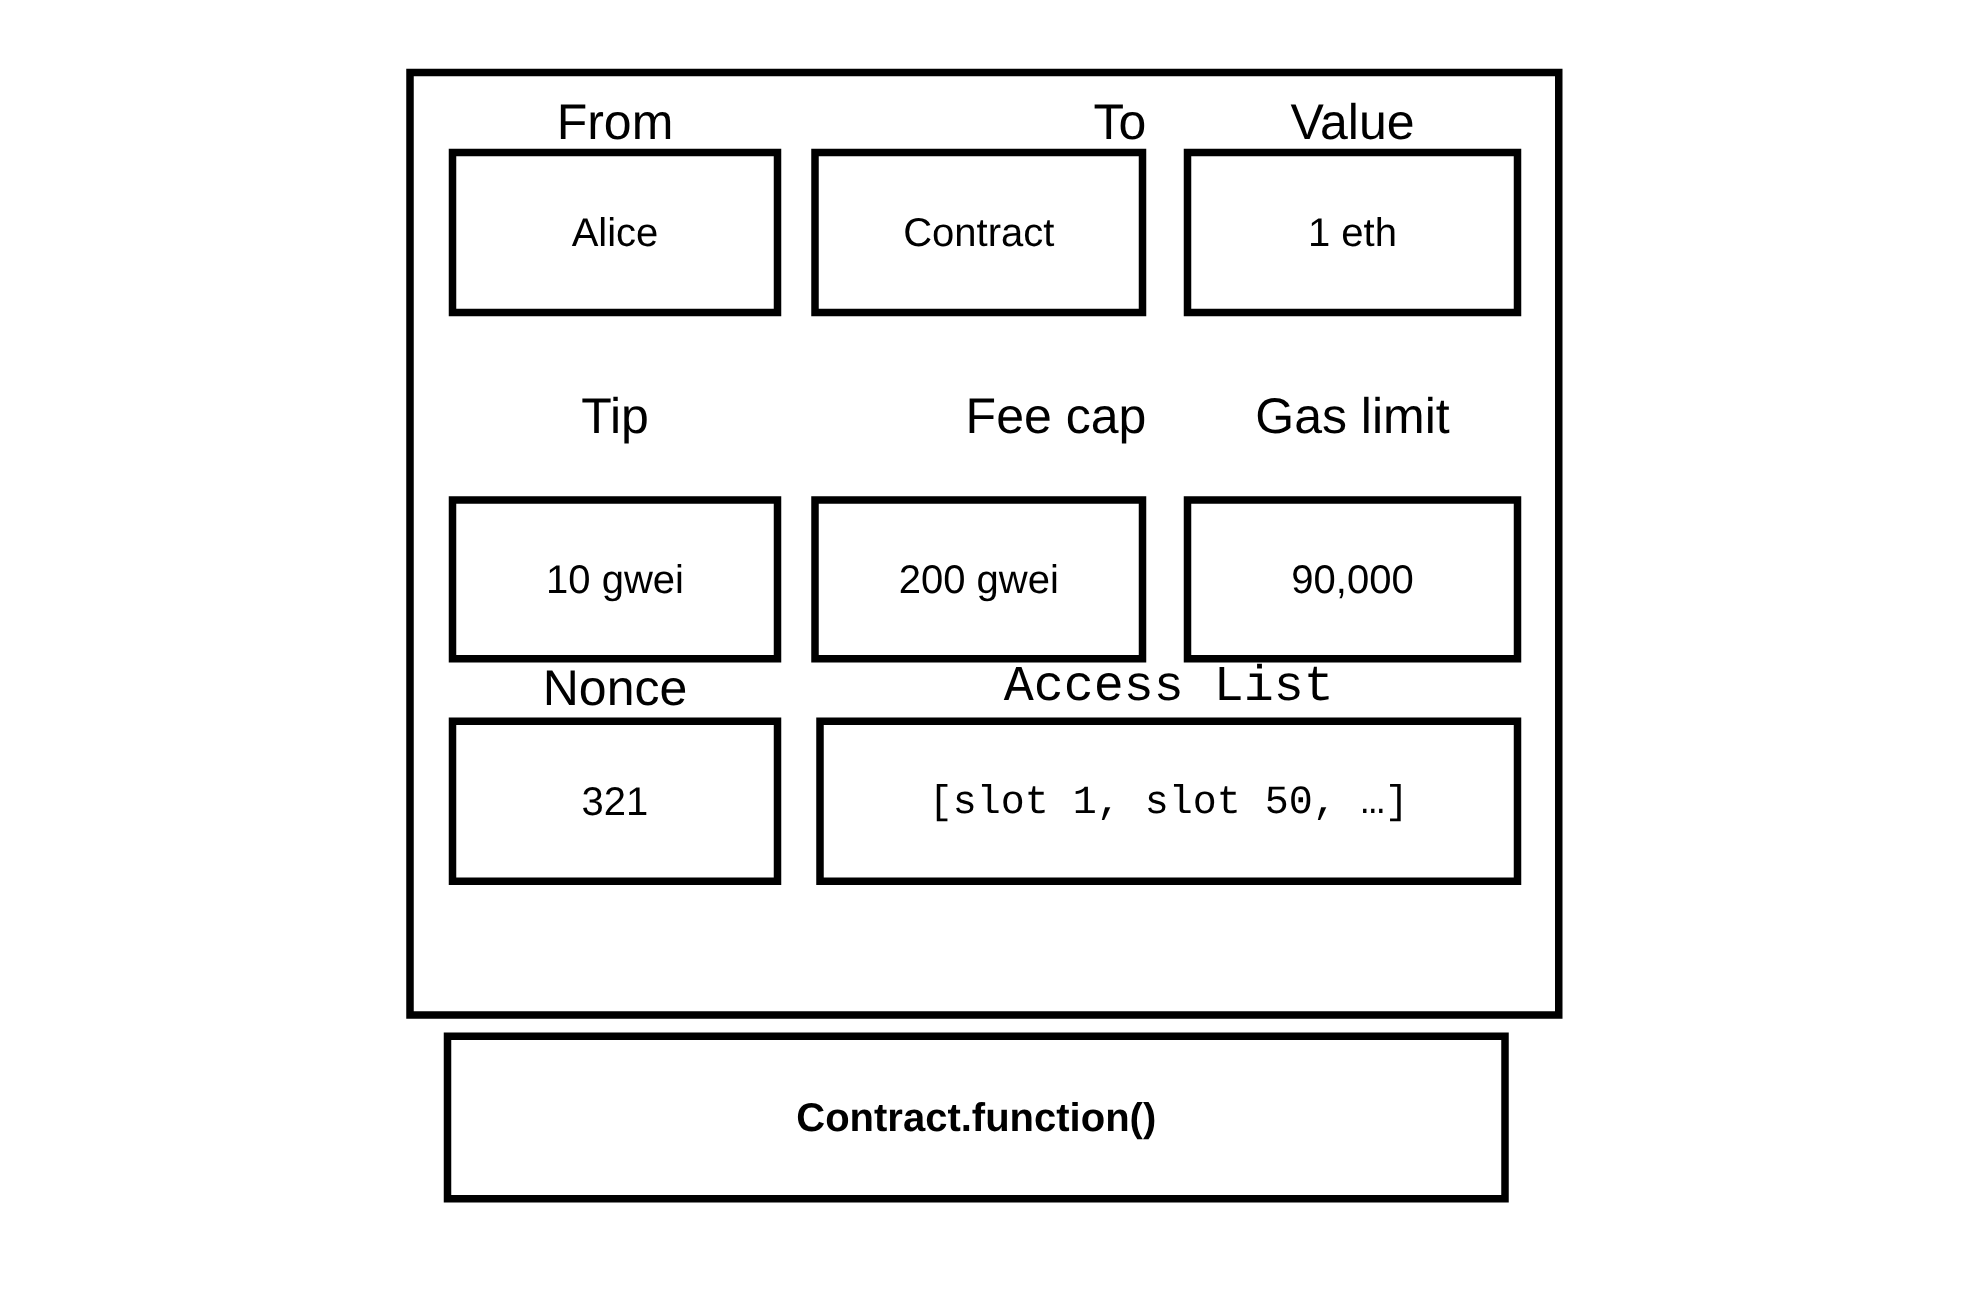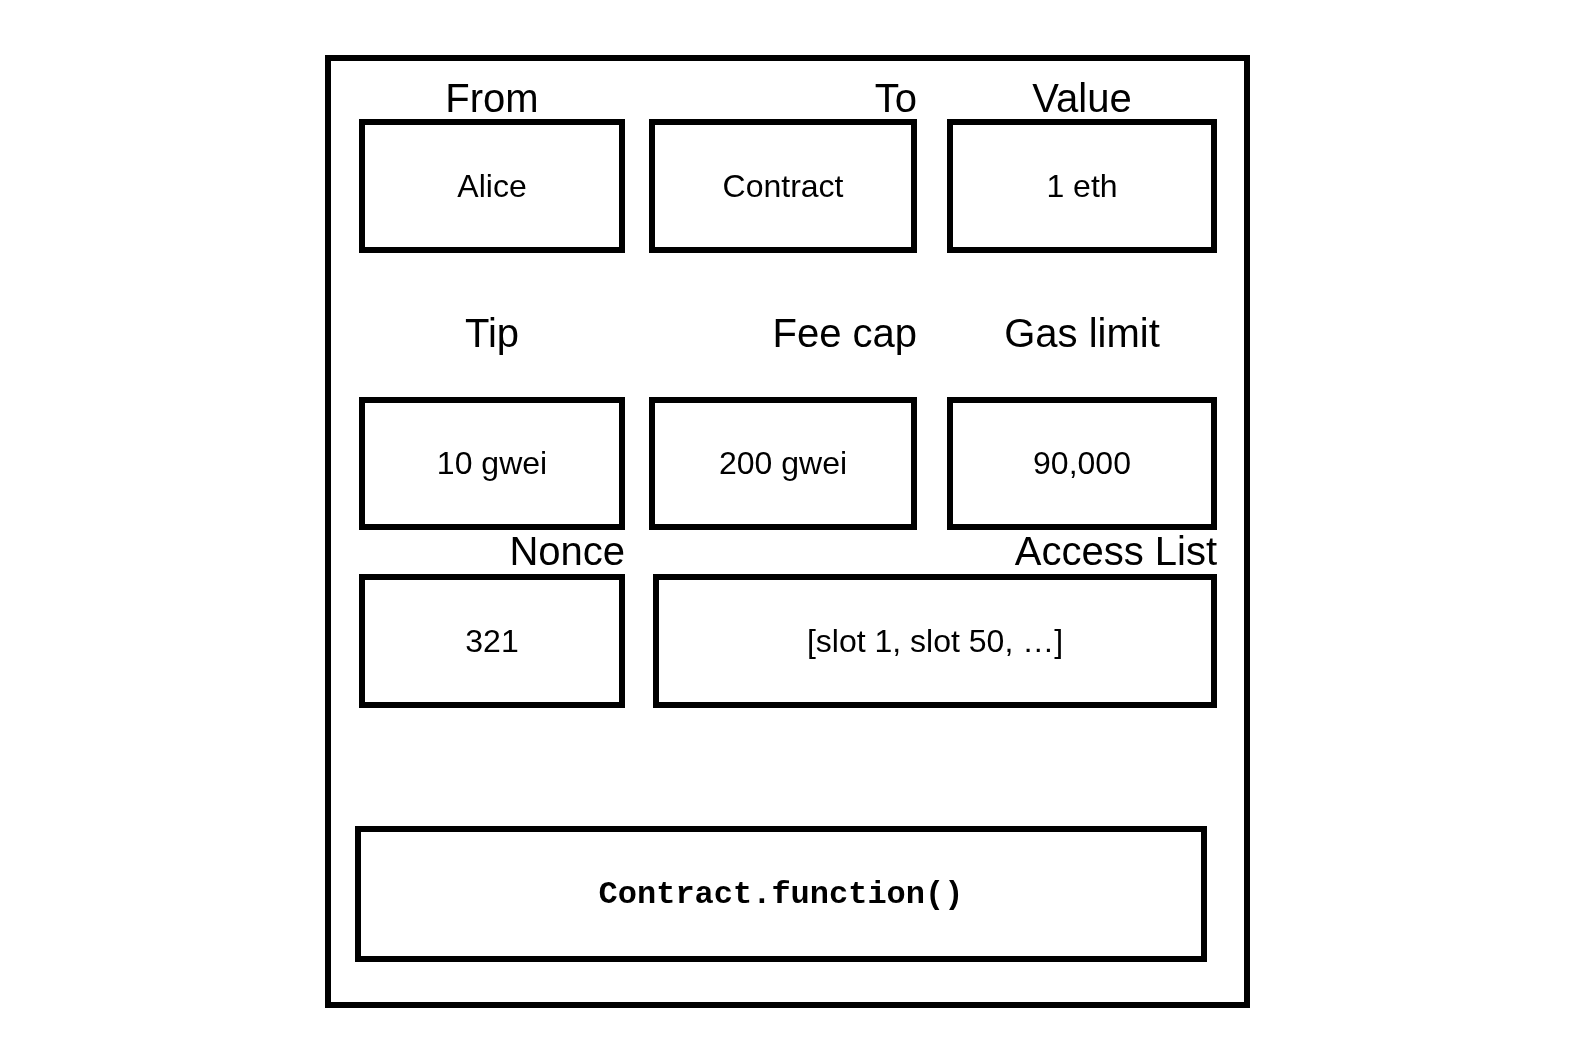--- a/index.html
+++ b/index.html
@@ -13,21 +13,21 @@
     width: 1588px;
     height: 1044px;
     background: #ffffff;
     overflow: hidden;
   }
   .outer-box {
     position: absolute;
     left: 325px;
     top: 55px;
     width: 925px;
-    height: 953px;
+    height: 760px;
     border: 6px solid #000000;
     box-sizing: border-box;
     background: #ffffff;
   }
   .field-label {
     position: absolute;
     height: 50px;
     line-height: 50px;
     text-align: center;
     font-size: 40px;
@@ -45,33 +45,33 @@
     font-size: 32px;
     color: #000000;
     white-space: nowrap;
   }
   .value-box.bold { font-weight: bold; }
 
   
   .col1 { left: 28px;  width: 266px; }
   .col2 { left: 318px; width: 268px; text-align: right; }
   .col3 { left: 616px; width: 270px; }
-  .col-access  { left: 322px; width: 564px; }
+  .col-access  { left: 322px; width: 564px; font-family: Liberation Mono, monospace; }
   .col-payload { left: 24px;  width: 852px; }
   .col-full    { left: 0;     width: 913px; }
 
   
   .r1-label { top: 12px; }
   .r1-box   { top: 58px;  height: 134px; }
   .r2-label { top: 247px; }
   .r2-box   { top: 288px; height: 133px; margin-top: 48px; }
-  .r3-label { top: 465px; text-align: right; }
+  .r3-label { top: 465px; }
   .r3-box   { top: 513px; height: 134px; }
   .r4-label { top: 702px; }
-  .r4-box   { top: 765px; height: 136px; font-family: Liberation Mono, monospace; }
+  .r4-box   { top: 765px; height: 136px; }
 </style>
 </head>
 <body>
 
 <div class="canvas">
   <div class="outer-box">
 
     <div class="field-label col1 r1-label">From</div>
     <div class="value-box col1 r1-box">
       <span>Alice</span>

